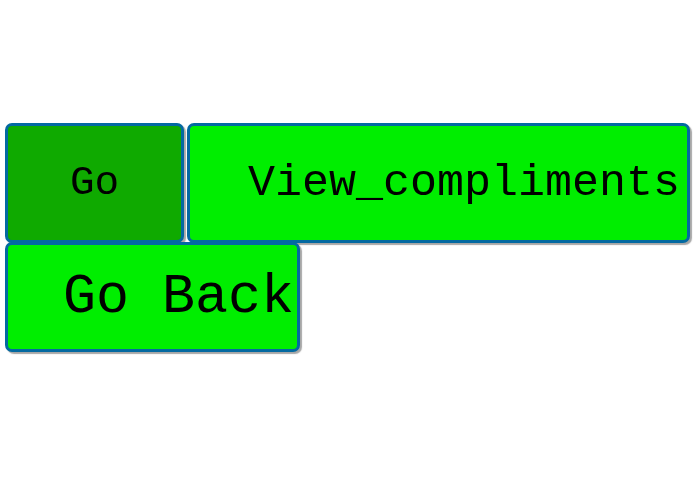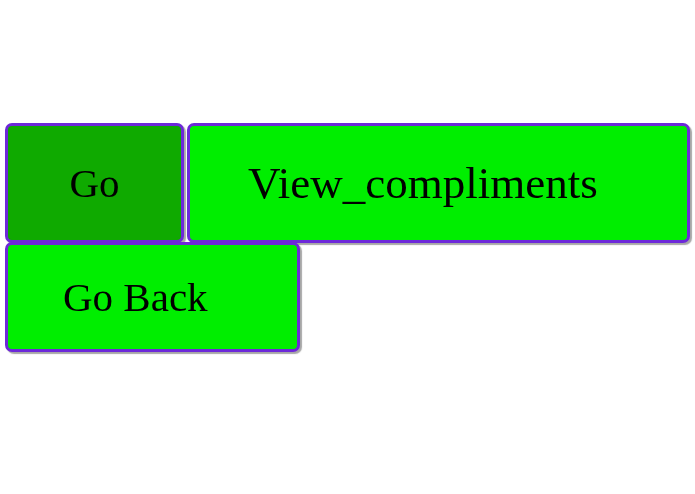--- a/index.html
+++ b/index.html
@@ -21,24 +21,24 @@
     left: 0;
     top: 0;
     width: 695px;
     height: 494px;
     background: #ffffff;
   }
 
   .btn {
     position: absolute;
     box-sizing: border-box;
-    border: 3px solid #6d28d9;
+    border: 3px solid #0369a1;
     border-radius: 7px;
     color: #000000;
-    font-family: Liberation Serif, serif;
+    font-family: Liberation Mono, monospace;
     font-weight: normal;
     line-height: 1;
     display: flex;
     align-items: center;
     white-space: nowrap;
     overflow: hidden;
     box-shadow: 2px 2px 1px rgba(120,120,120,0.65);
     cursor: pointer;
     user-select: none;
   }
@@ -70,21 +70,21 @@
 
   
   #btn-goback {
     left: 5px;
     top: 242px;
     width: 295px;
     height: 110px;
     background: #00ee00;
     justify-content: flex-start;
     padding-left: 55px;
-    font-size: 41px;
+    font-size: 55px;
     z-index: 3;
   }
 
   .btn-label {
     display: block;
     letter-spacing: 0px;
   }
 </style>
 </head>
 <body>

